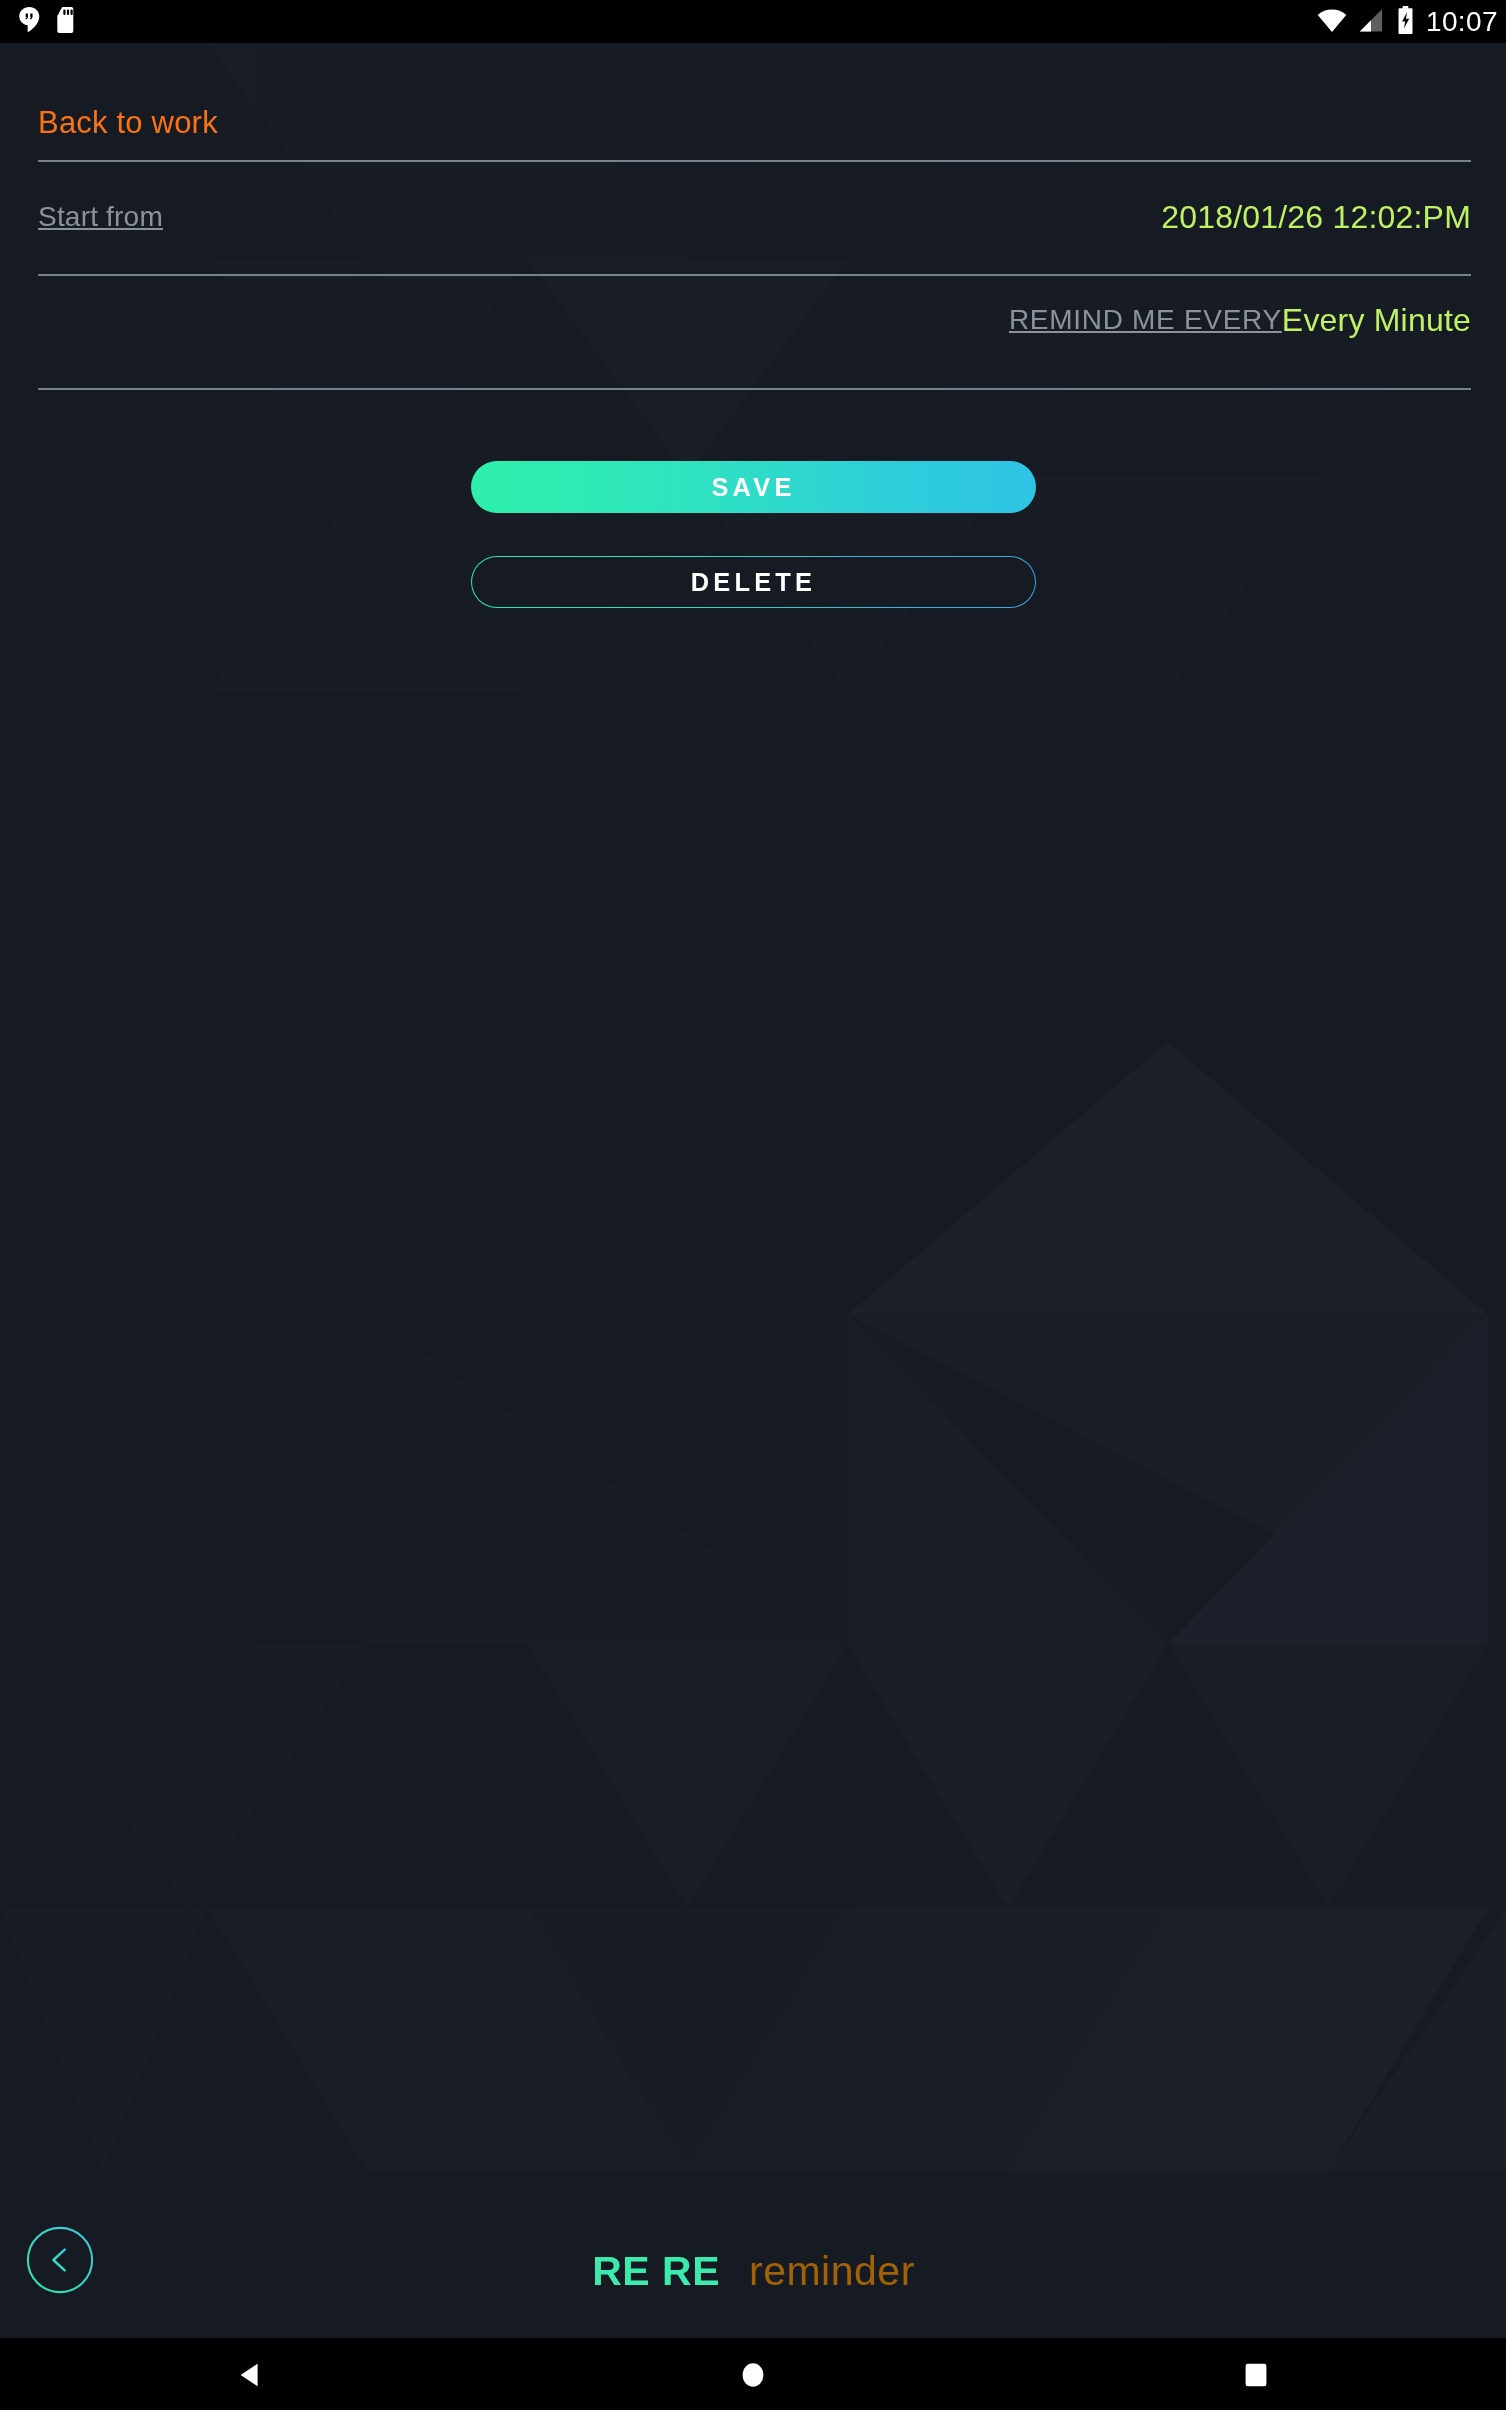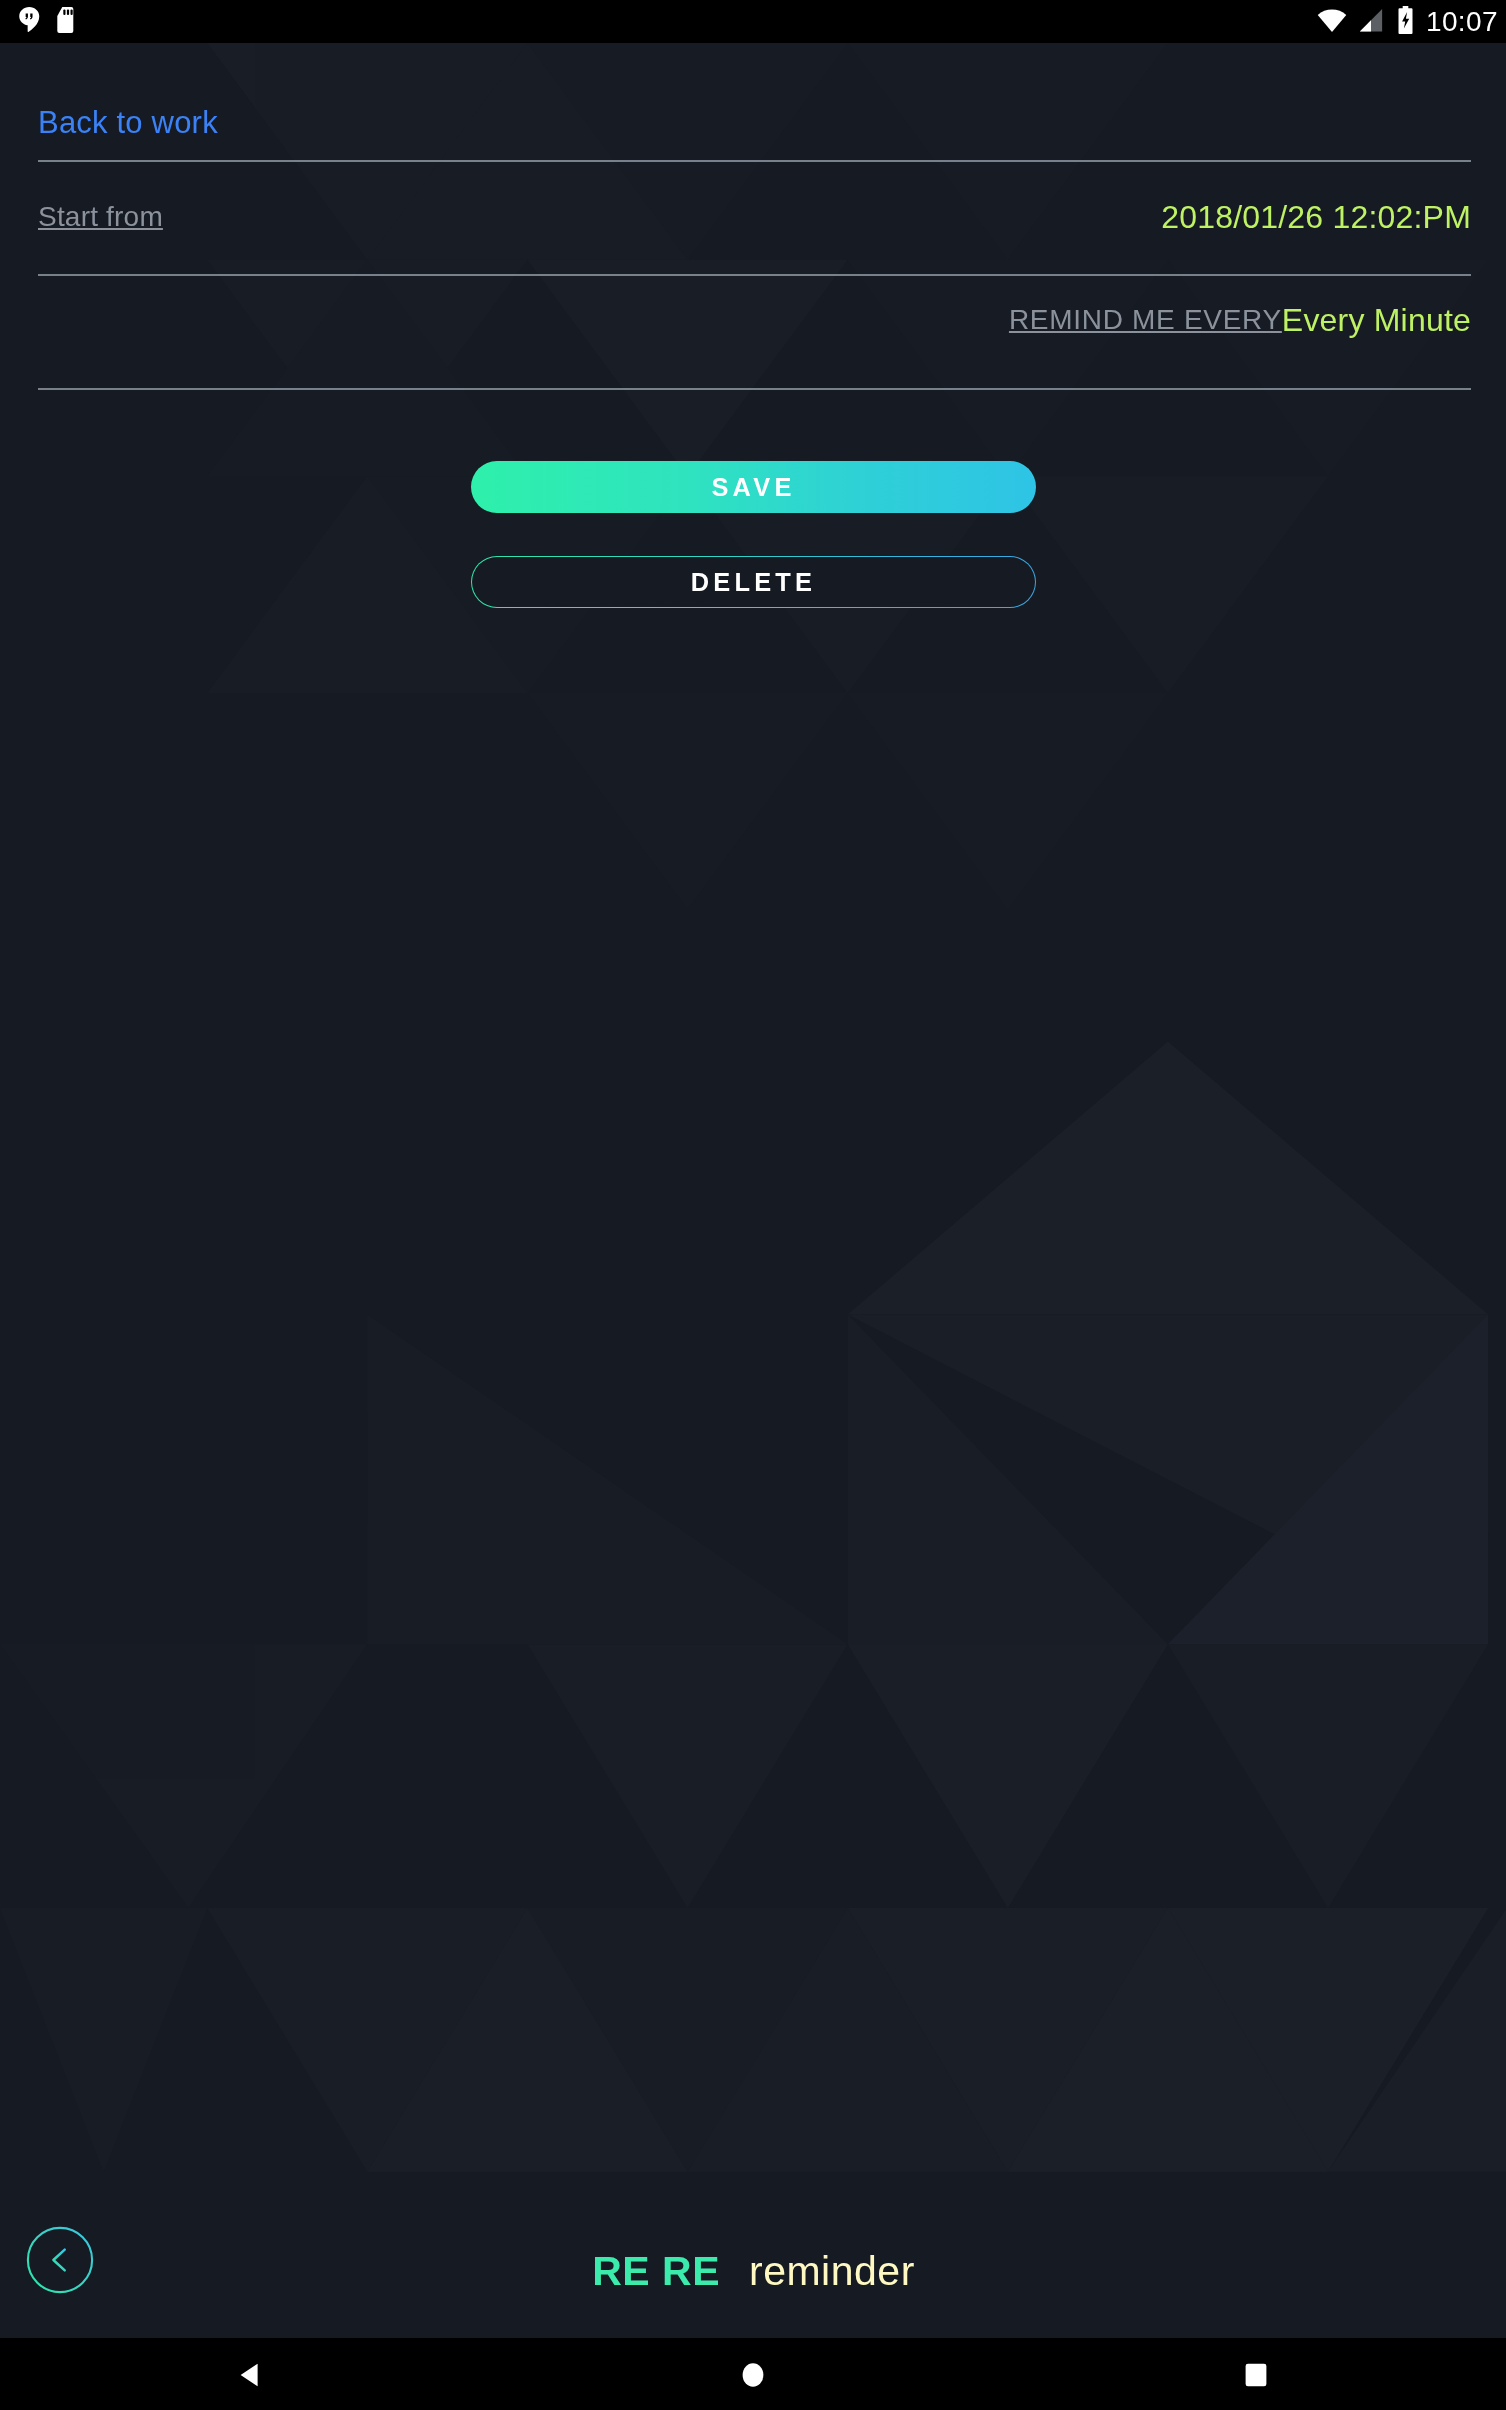--- a/index.html
+++ b/index.html
@@ -34,21 +34,21 @@
   }
 
   
   #bgpattern { position:absolute; inset:43px 0 73px 0; z-index:0; pointer-events:none; }
 
   
   #content { position:absolute; top:43px; left:0; width:1507px; height:2294px; z-index:10; }
 
   .page-title {
     position:absolute; left:38px; top:62px;
-    color:#3b82f6; font-size:31px; letter-spacing:0.2px;
+    color:#f97316; font-size:31px; letter-spacing:0.2px;
   }
 
   .divider {
     position:absolute; left:38px; width:1433px; height:1.9px;
     background:#9aa3ad; opacity:.75;
   }
   .divider.d1 { top:117px; }
   .divider.d2 { top:231px; }
   .divider.d3 { top:345px; }
 
@@ -100,21 +100,21 @@
     position:absolute; left:0; top:0; width:1507px; height:132px;
     display:flex; align-items:center; justify-content:center;
     gap:16px;
   }
   .brand-re {
     font-size:41px; font-weight:700; letter-spacing:0.5px;
     color:#3bebab;
   }
   .brand-word {
     font-size:41px; font-weight:400; letter-spacing:0.5px;
-    color:#fef9c3; margin-left:13px;
+    color:#a16207; margin-left:13px;
   }
 
   
   #navbar {
     position:absolute; left:0; bottom:0; width:1507px; height:73px;
     background:#000000; z-index:50;
     display:flex; align-items:center; justify-content:space-around;
   }
   .nav-btn { width:169px; height:73px; display:flex; align-items:center; justify-content:center; cursor:pointer; }
 </style>

